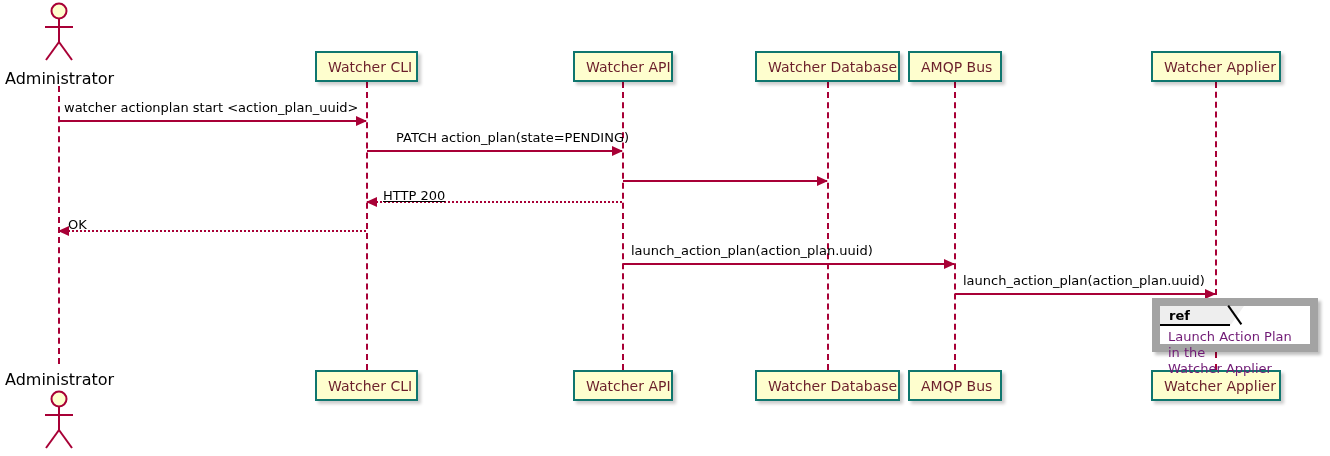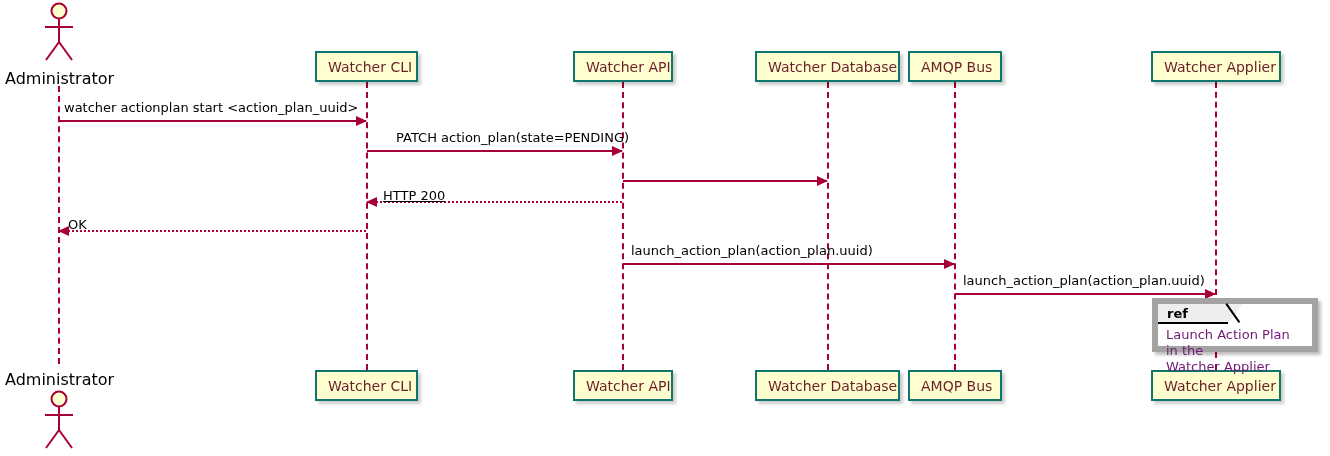--- a/index.html
+++ b/index.html
@@ -89,21 +89,21 @@
     color: #000000;
     white-space: nowrap;
     z-index: 4;
   }
 
   
   .ref-box {
     position: absolute;
     box-sizing: border-box;
     background: #FFFFFF;
-    border: 6px solid #a3a3a3;
+    border: 8px solid #a3a3a3;
     z-index: 6;
     box-shadow: 3px 3px 3px rgba(0,0,0,0.25);
   }
   .ref-tab {
     position: relative;
     height: 20px;
     background: #EEEEEE;
     border-bottom: 2px solid #000000;
     width: 70px;
     box-sizing: border-box;

